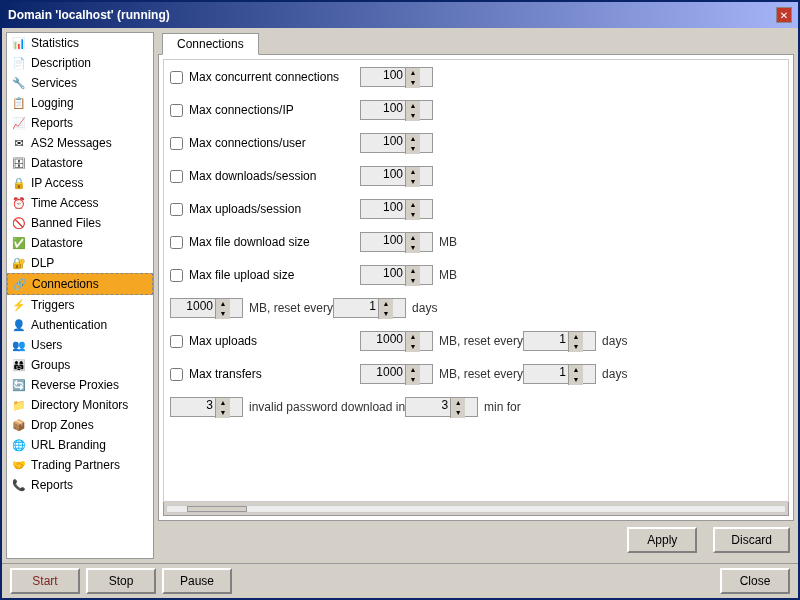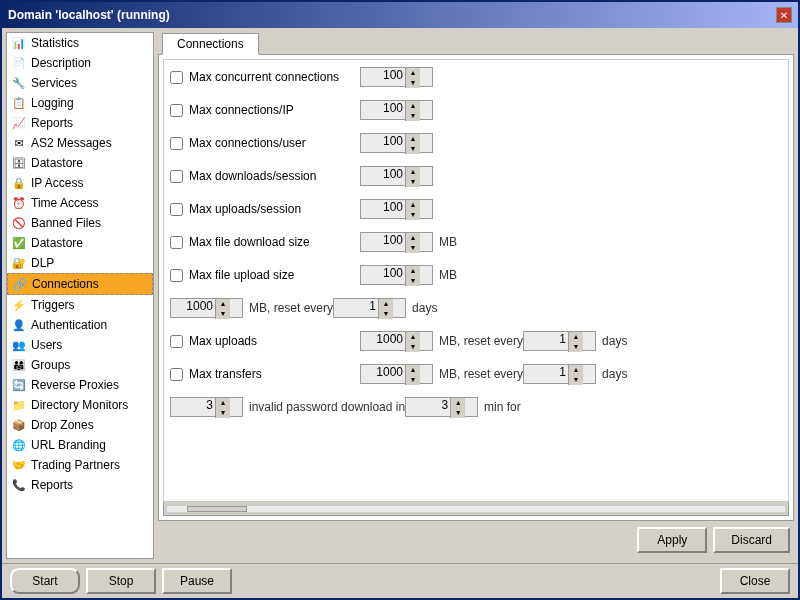--- a/index.html
+++ b/index.html
@@ -231,21 +231,21 @@
       left: 20px;
       background: #d4d0c8;
       border: 1px solid #999;
     }
 
     
     .bottom-buttons {
       display: flex;
       justify-content: flex-end;
       padding: 6px 4px;
-      gap: 6px;
+      gap: 16px;
       flex-shrink: 0;
     }
 
     
     .footer {
       display: flex;
       align-items: center;
       padding: 4px 8px;
       background: #d4d0c8;
       border-top: 1px solid #999;
@@ -263,23 +263,22 @@
       padding: 4px 16px;
       background: #d4d0c8;
       border: 2px solid;
       border-color: #fff #808080 #808080 #fff;
       font-size: 12px;
       cursor: pointer;
       min-width: 70px;
       text-align: center;
     }
     .btn:disabled {
-      color: #000000;
+      color: #7f1d1d;
       cursor: default;
-      border-radius: 9px;
     }
 
     
     .scroll-area::-webkit-scrollbar { width: 16px; }
     .scroll-area::-webkit-scrollbar-track { background: #d4d0c8; }
     .scroll-area::-webkit-scrollbar-thumb {
       background: #b0b0b0;
       border: 1px solid #808080;
     }
 

